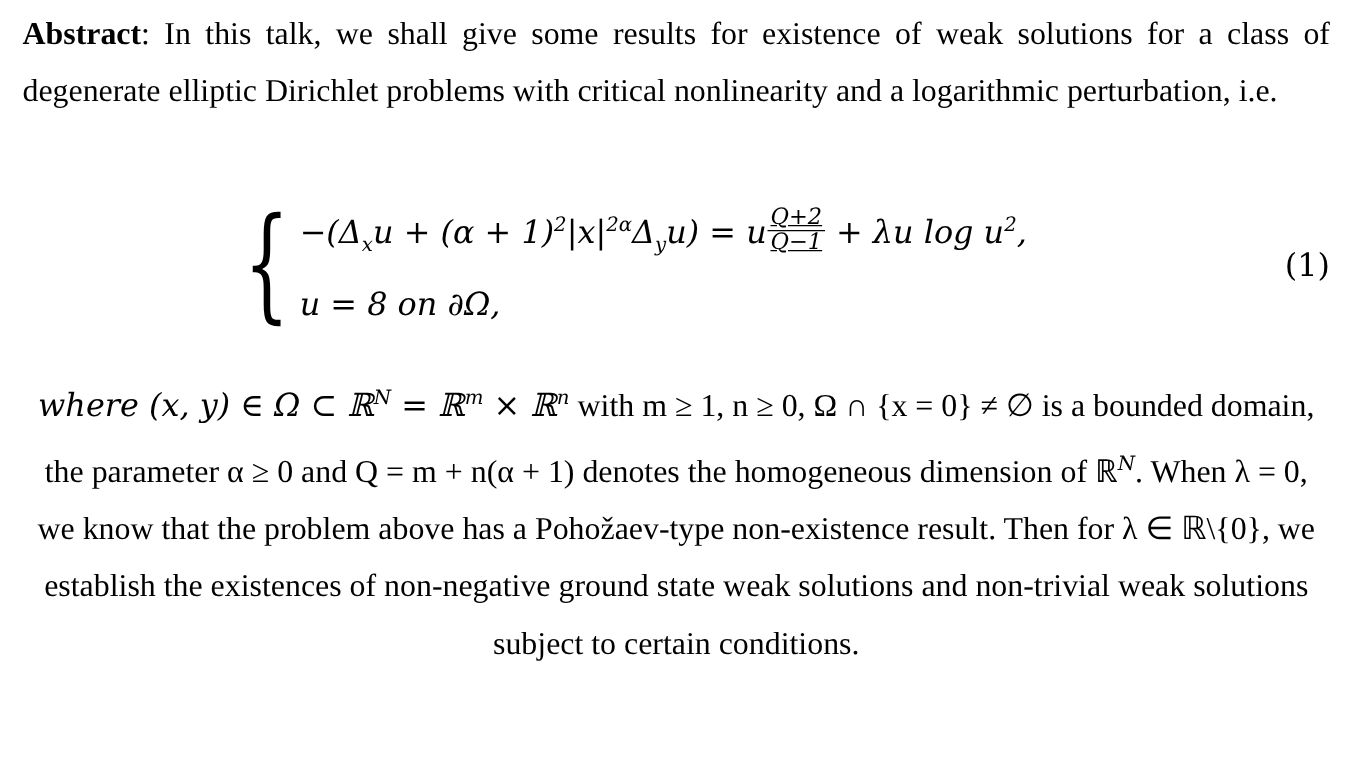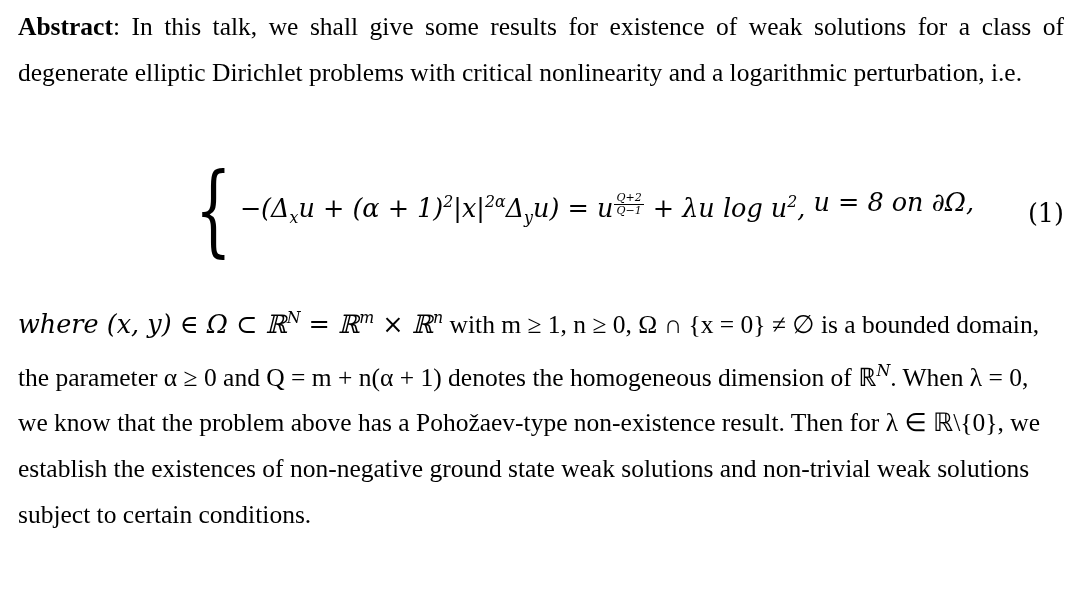--- a/index.html
+++ b/index.html
@@ -28,21 +28,21 @@
     width: 1046px;
   }
   p.para {
     margin: 0;
     font-size: 25.5px;
     line-height: 46px;
     text-align: justify;
     text-justify: inter-word;
   }
   p.para.last {
-    text-align: left;
+    text-align: center;
   }
   .lead {
     font-weight: bold;
   }
   .math {
     font-family: "DejaVu Serif", serif;
     font-style: italic;
   }
   .eqn-block {
     position: absolute;
@@ -61,41 +61,42 @@
   .brace {
     font-size: 64px;
     font-family: "DejaVu Serif", serif;
     line-height: 100px;
     margin-right: 6px;
     transform: scaleY(1.55) scaleX(0.9);
     display: inline-block;
   }
   .eqn-lines {
     display: flex;
-    flex-direction: row;
+    flex-direction: column;
     justify-content: center;
     gap: 8px;
   }
   .eqn-line {
     font-size: 25.5px;
     font-family: "DejaVu Serif", serif;
     font-style: italic;
     white-space: nowrap;
     line-height: 40px;
   }
   .frac {
     display: inline-flex;
     flex-direction: column;
     vertical-align: super;
-    font-size: 11px;
+    font-size: 18px;
     line-height: 1.05;
     text-align: right;
     margin: 0 1px;
     position: relative;
     top: -6px;
+    text-decoration: underline;
   }
   .frac .num {
     border-bottom: 1px solid #000;
     padding: 0 2px;
   }
   .frac .den {
     padding: 0 2px;
   }
   sup.exp {
     font-size: 0.62em;

